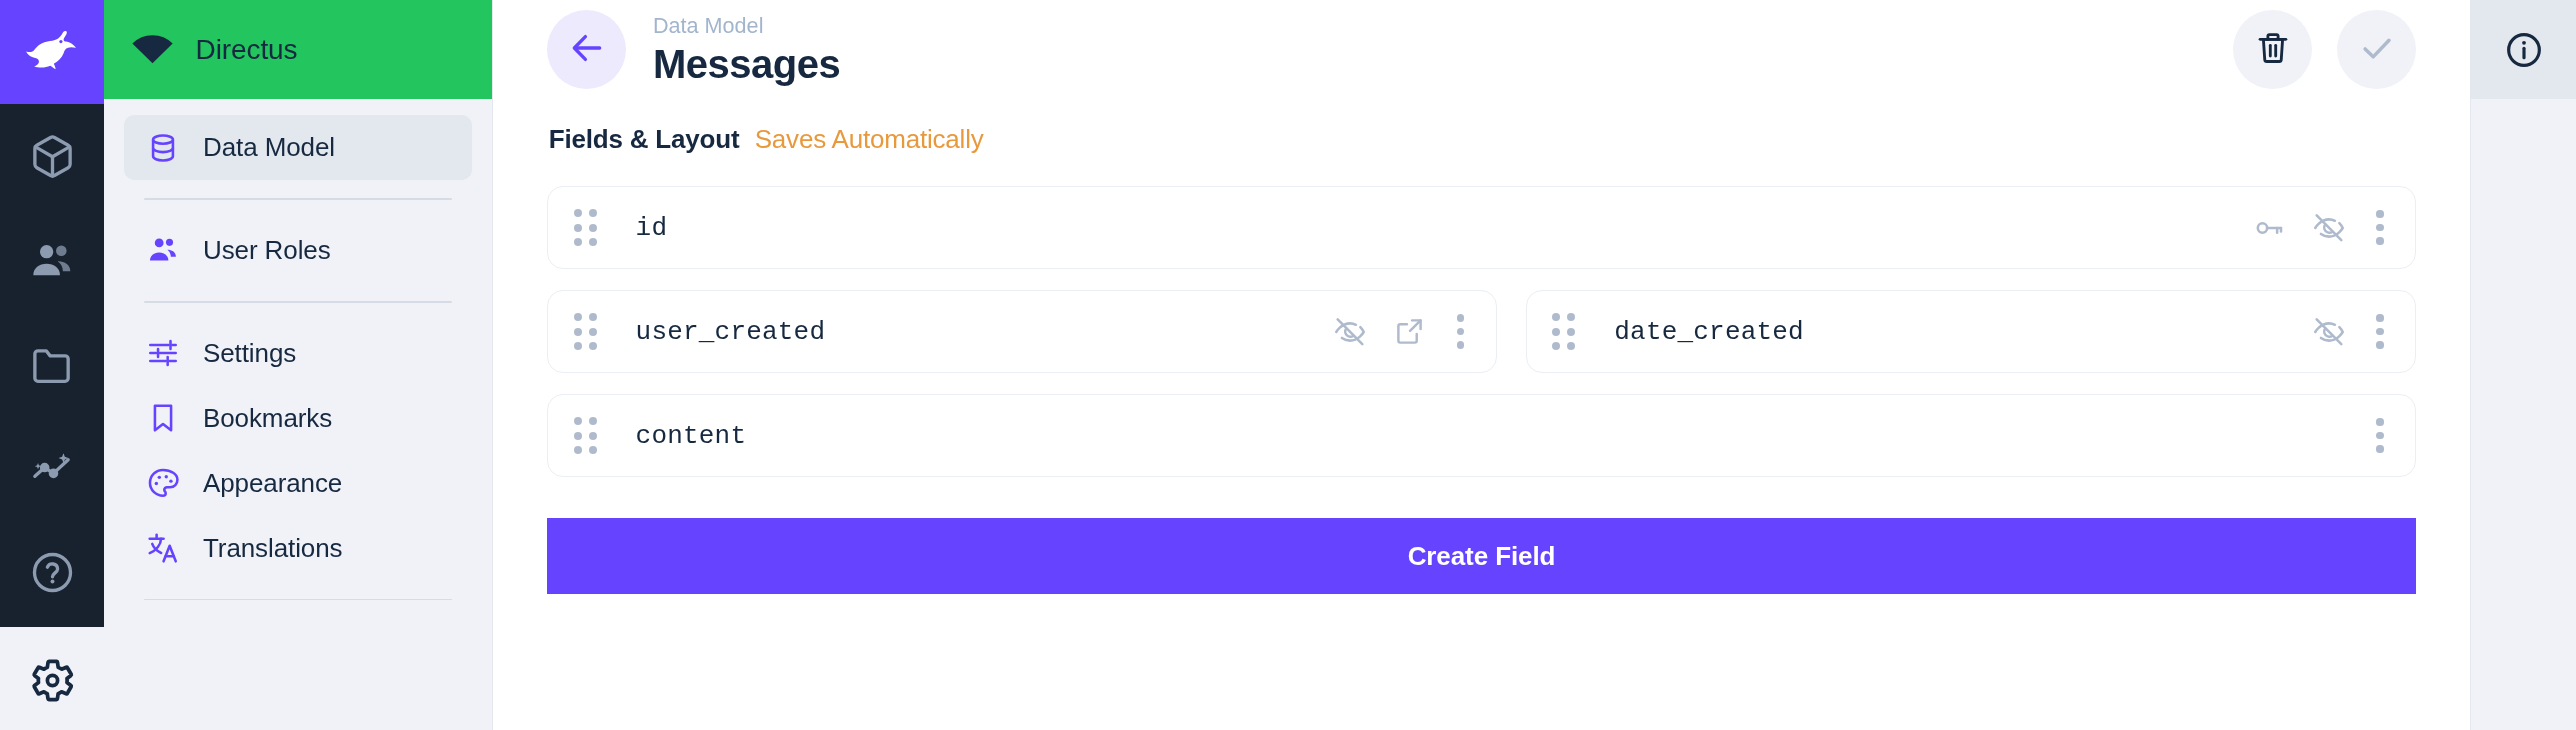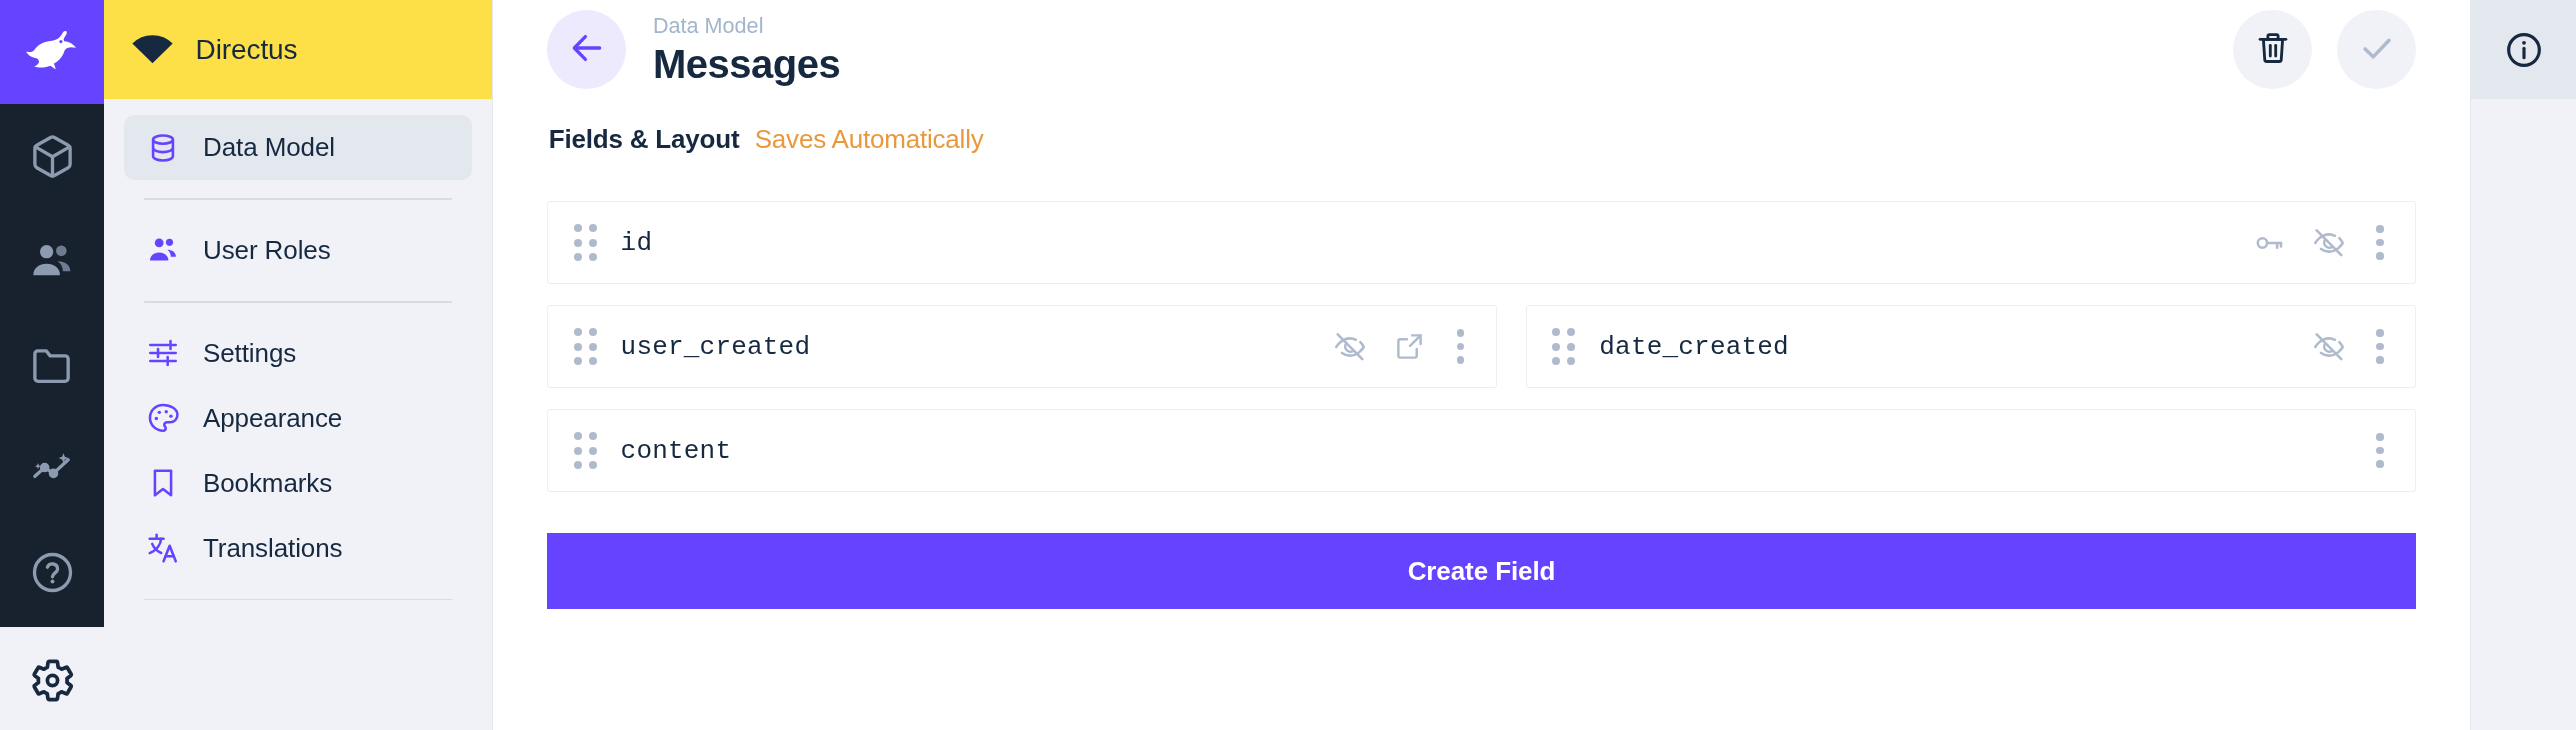--- a/index.html
+++ b/index.html
@@ -55,21 +55,21 @@
   .nav-sidebar {
     width: 389px;
     flex: 0 0 389px;
     background: #F0F2F7;
     display: flex;
     flex-direction: column;
     border-right: 0.9px solid #E3E7EE;
   }
   .nav-header {
     height: 99px;
-    background: #fde047;
+    background: #22c55e;
     display: flex;
     align-items: center;
     padding: 0 0 0 27px;
     gap: 21.6px;
     flex: 0 0 99px;
   }
   .nav-header-title {
     font-size: 28px;
     color: #172940;
     letter-spacing: -0.1px;
@@ -178,48 +178,49 @@
   .main-body {
     flex: 1 1 auto;
     padding: 0 54px;
     overflow: hidden;
   }
   .section-head {
     display: flex;
     align-items: baseline;
     gap: 15.3px;
     margin-top: 25px;
-    margin-bottom: 46px;
+    margin-bottom: 31px;
     padding-left: 1.8px;
   }
   .section-title {
     font-size: 26px;
     font-weight: bold;
     color: #172940;
     letter-spacing: -0.2px;
   }
   .section-note {
     font-size: 26px;
     color: #E8993C;
     letter-spacing: -0.2px;
   }
 
   .field-list { display: flex; flex-direction: column; gap: 21px; }
   .field-row { display: flex; gap: 29px; }
 
   .field-card {
     background: #ffffff;
     border: 1.8px solid #EBEEF3;
-    border-radius: 3px;
+    border-radius: 16px;
     height: 83px;
     display: flex;
     align-items: center;
     padding: 0 25px 0 21.6px;
     flex: 1 1 auto;
     min-width: 0;
+    gap: 15px;
   }
   .field-card.full { width: 100%; }
 
   .drag-handle {
     width: 31px;
     height: 38px;
     display: grid;
     grid-template-columns: repeat(2, 8px);
     grid-template-rows: repeat(3, 8px);
     gap: 6.3px 7.2px;
@@ -450,38 +451,38 @@
             <line x1="17.3" y1="3.6" x2="17.3" y2="9.2"></line>
             <line x1="8.5" y1="9.2" x2="8.5" y2="14.8"></line>
             <line x1="15.3" y1="14.8" x2="15.3" y2="20.4"></line>
           </svg>
         </span>
         <span class="nav-item-label">Settings</span>
       </div>
 
       <div class="nav-item">
         <span class="nav-icon">
+          <svg width="34" height="34" viewBox="0 0 24 24" fill="none" stroke="#6644FF" stroke-width="1.8" stroke-linejoin="round">
+            <path d="M6.3 3.3h11.4v17.4L12 16.3l-5.7 4.4z"></path>
+          </svg>
+        </span>
+        <span class="nav-item-label">Bookmarks</span>
+      </div>
+
+      <div class="nav-item">
+        <span class="nav-icon">
           <svg width="34" height="34" viewBox="0 0 24 24" fill="none" stroke="#6644FF" stroke-width="1.8">
             <path d="M12 2.8c-5.1 0-9.2 4-9.2 9.1 0 5 4.1 9.1 9.2 9.1 1.1 0 1.9-.8 1.9-1.8 0-.5-.2-.9-.5-1.2-.3-.3-.5-.7-.5-1.2 0-1 .9-1.8 1.9-1.8h2.2c3 0 5.2-2.4 5.2-5.3 0-3.9-4.6-6.9-10.2-6.9z"></path>
             <circle cx="7.3" cy="12.4" r="1.2" fill="#6644FF" stroke="none"></circle>
             <circle cx="9.4" cy="8" r="1.2" fill="#6644FF" stroke="none"></circle>
             <circle cx="14.3" cy="7.6" r="1.2" fill="#6644FF" stroke="none"></circle>
             <circle cx="17.6" cy="10.7" r="1.2" fill="#6644FF" stroke="none"></circle>
           </svg>
         </span>
         <span class="nav-item-label">Appearance</span>
-      </div>
-
-      <div class="nav-item">
-        <span class="nav-icon">
-          <svg width="34" height="34" viewBox="0 0 24 24" fill="none" stroke="#6644FF" stroke-width="1.8" stroke-linejoin="round">
-            <path d="M6.3 3.3h11.4v17.4L12 16.3l-5.7 4.4z"></path>
-          </svg>
-        </span>
-        <span class="nav-item-label">Bookmarks</span>
       </div>
 
       <div class="nav-item">
         <span class="nav-icon">
           <svg width="34" height="34" viewBox="0 0 24 24" fill="none" stroke="#6644FF" stroke-width="1.8" stroke-linecap="round" stroke-linejoin="round">
             <line x1="2.6" y1="5.4" x2="12.4" y2="5.4"></line>
             <line x1="7.5" y1="2.6" x2="7.5" y2="5.4"></line>
             <path d="M10.6 5.4c0 4.1-3.2 8.2-8 10.2"></path>
             <path d="M4.4 9.1c1 2.7 3.3 5.1 6.3 6.4"></path>
             <path d="M12.4 21.4 16.7 10.4l4.3 11"></path>

